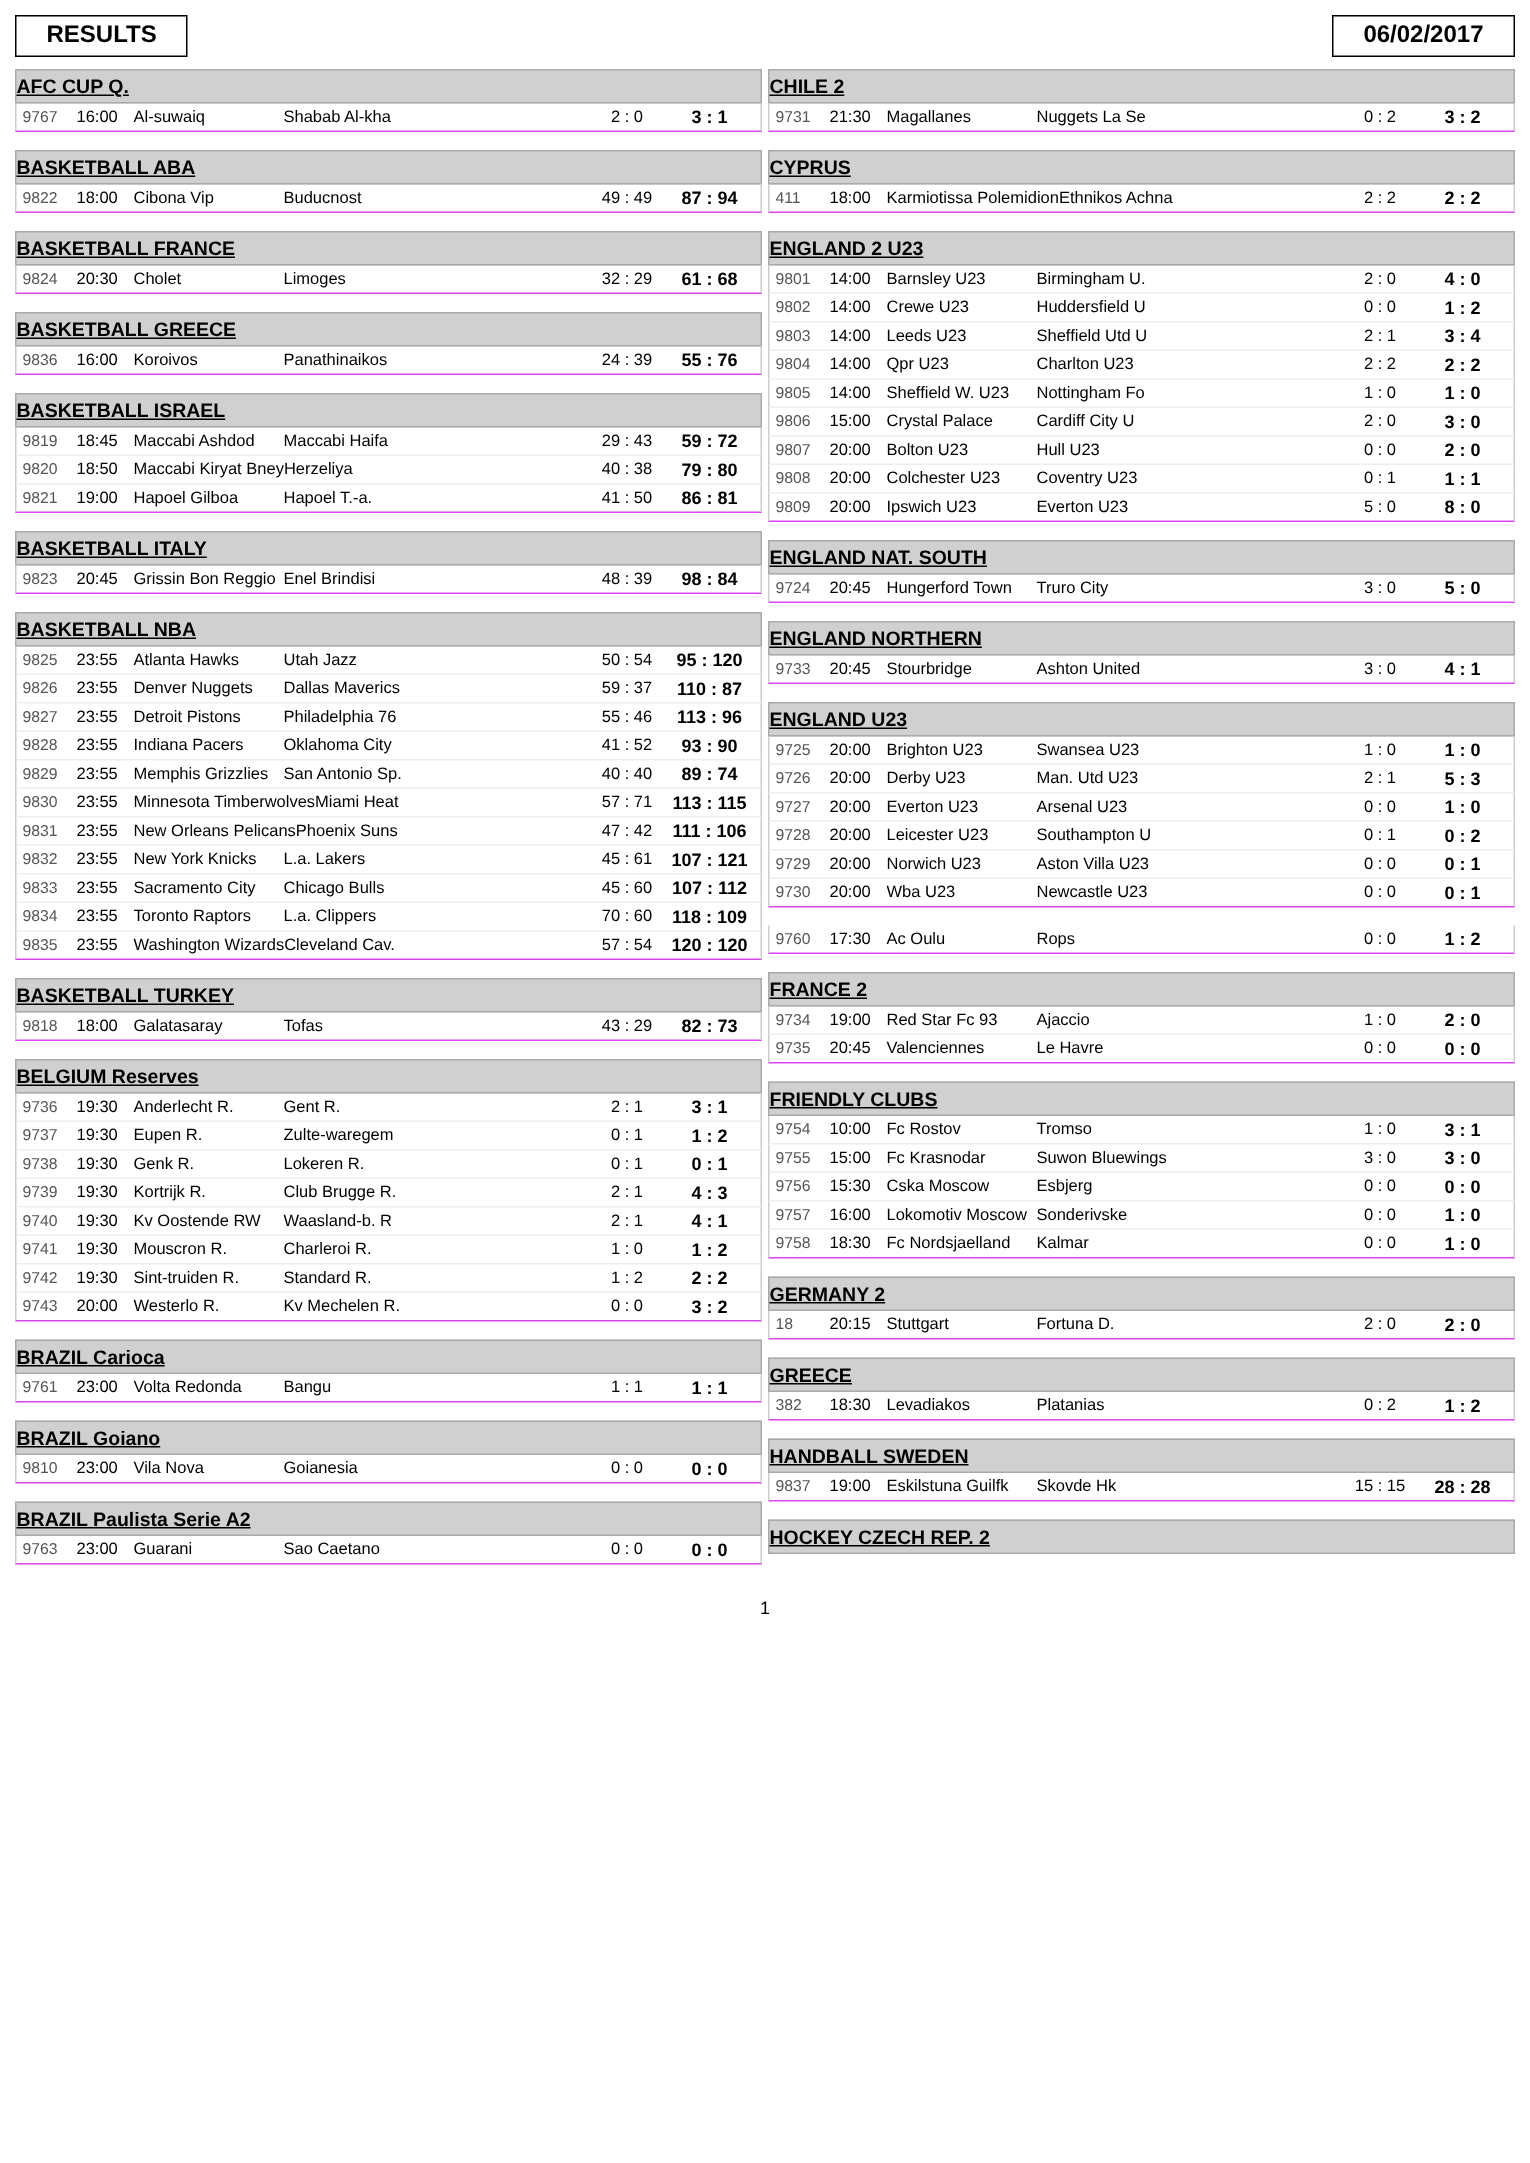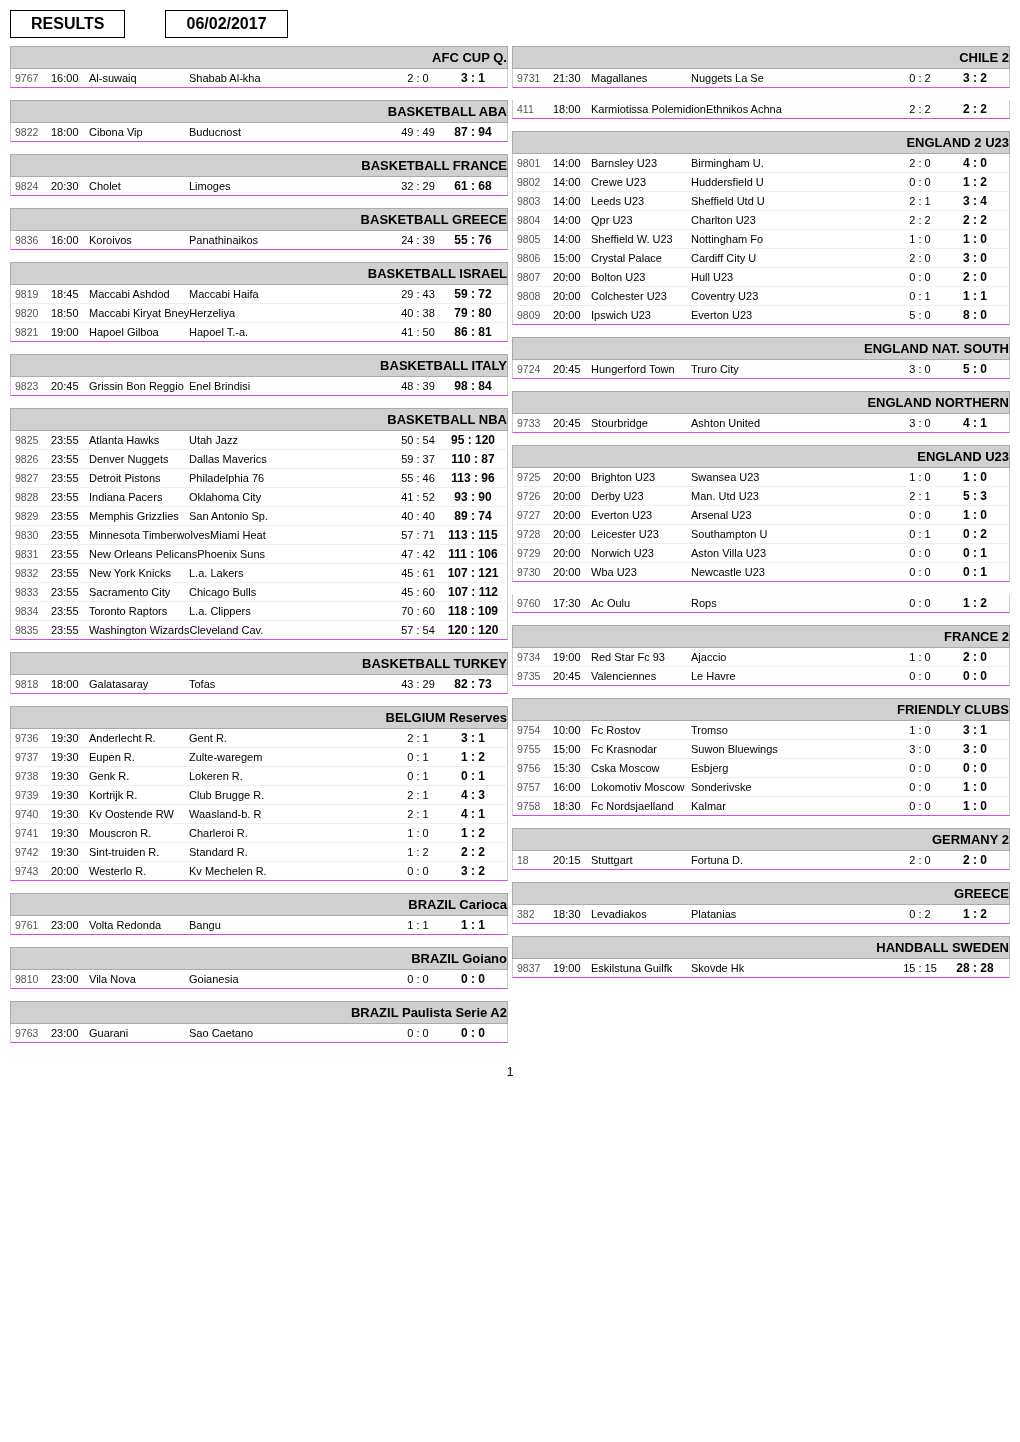--- a/index.html
+++ b/index.html
@@ -9,21 +9,21 @@
       background: #fff;
       color: #000;
       width: 1020px;
     }
     .page {
       width: 1020px;
       padding: 10px;
     }
     .top-header {
       display: flex;
-      justify-content: flex-start;
+      justify-content: space-between;
       align-items: center;
       gap: 40px;
       margin-bottom: 8px;
     }
     .results-box, .date-box {
       border: 1px solid #000;
       padding: 4px 20px;
       font-size: 16px;
       font-weight: bold;
     }
@@ -32,25 +32,26 @@
       gap: 4px;
     }
     .left-col, .right-col {
       flex: 1;
     }
     .section {
       margin-bottom: 6px;
     }
     .section-header {
       background: #d0d0d0;
-      text-align: right;
+      text-align: left;
       font-weight: bold;
       font-size: 13px;
       padding: 3px 0;
       border: 1px solid #aaa;
+      text-decoration: underline;
     }
     .match-row {
       display: flex;
       align-items: center;
       padding: 2px 4px;
       border-left: 1px solid #ccc;
       border-right: 1px solid #ccc;
       border-bottom: 1px solid #eee;
       font-size: 11.5px;
       min-height: 18px;
@@ -480,20 +481,21 @@
             <span class="match-teams">
               <span class="team-home">Magallanes</span>
               <span class="team-away">Nuggets La Se</span>
             </span>
             <span class="match-ht">0 : 2</span>
             <span class="match-score">3 : 2</span>
           </div>
         </div>
         <div class="section-spacer"></div>
         <div class="section">
+          <div class="section-header">CYPRUS</div>
           <div class="match-row">
             <span class="match-id">411</span>
             <span class="match-time">18:00</span>
             <span class="match-teams">
               <span class="team-home">Karmiotissa Polemidion</span>
               <span class="team-away">Ethnikos Achna</span>
             </span>
             <span class="match-ht">2 : 2</span>
             <span class="match-score">2 : 2</span>
           </div>
@@ -811,18 +813,21 @@
             <span class="match-time">19:00</span>
             <span class="match-teams">
               <span class="team-home">Eskilstuna Guilfk</span>
               <span class="team-away">Skovde Hk</span>
             </span>
             <span class="match-ht">15 : 15</span>
             <span class="match-score">28 : 28</span>
           </div>
         </div>
         <div class="section-spacer"></div>
+        <div class="section">
+          <div class="section-header">HOCKEY CZECH REP. 2</div>
+        </div>
         <div class="section-spacer"></div>
       </div>
   </div>
 
   <div class="page-num">1</div>
 </div>
 
 </body></html>

